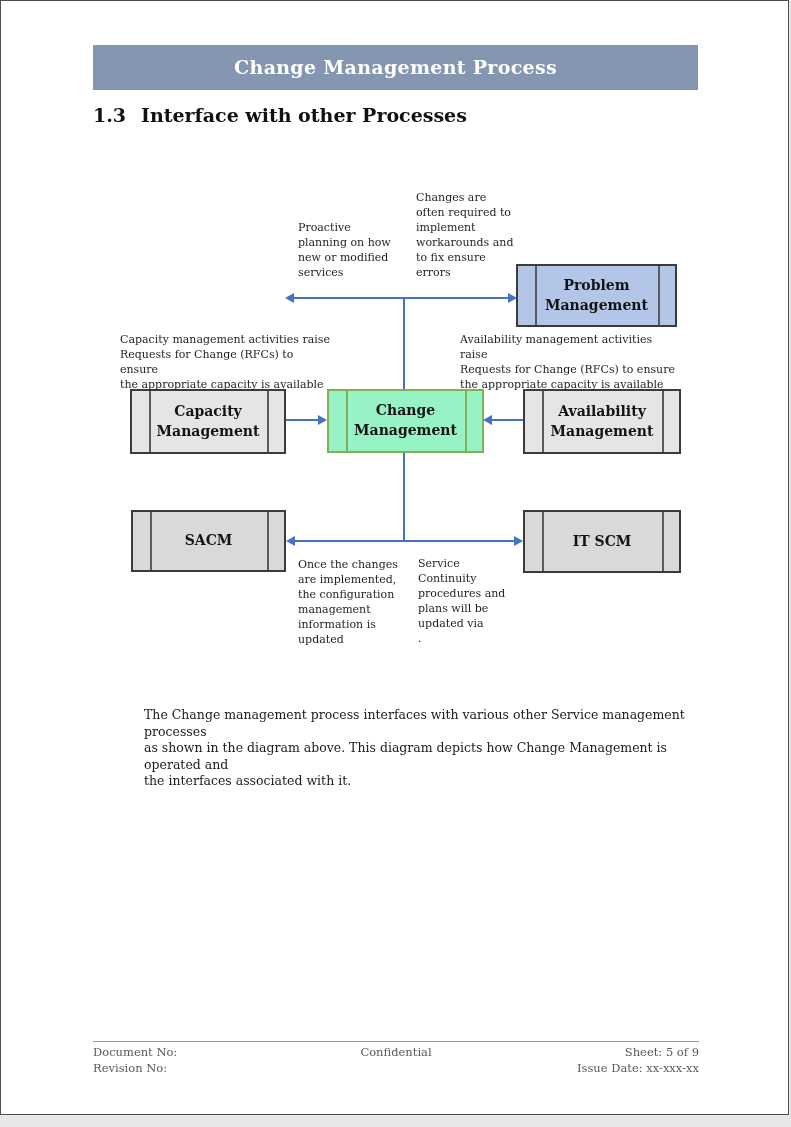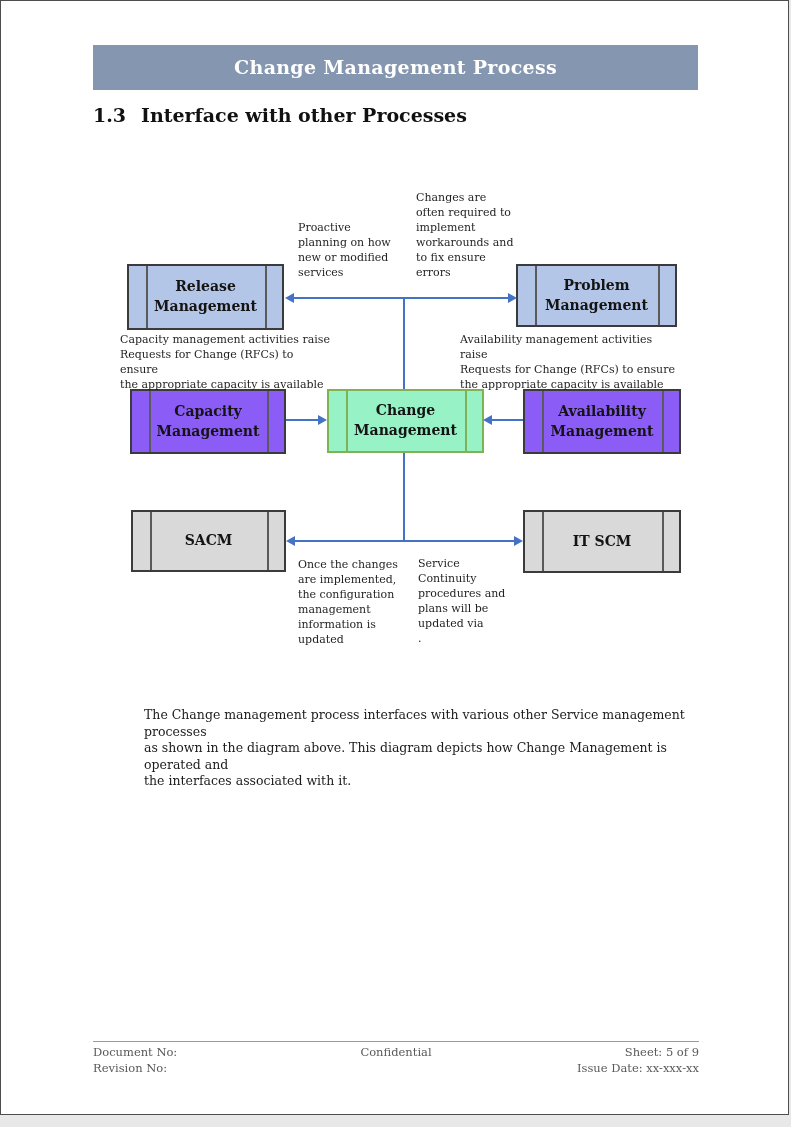--- a/index.html
+++ b/index.html
@@ -30,21 +30,21 @@
     display:flex;align-items:center;justify-content:center;
     text-align:center;font-weight:bold;font-size:14px;line-height:1.4;
     color:#141414;padding:0 26px;
   }
   .node::before,.node::after{
     content:"";position:absolute;top:0;bottom:0;width:2px;background:#5a5a5a;
   }
   .node::before{left:17px;}
   .node::after{right:15px;}
   .node-blue{background:#b4c6e7;}
-  .node-peach{background:#8b5cf6;}
+  .node-peach{background:#e5e5e5;}
   .node-gray{background:#d9d9d9;}
   .node-green{background:#97f2c6;border-color:#7fb254;}
   .node-green::before,.node-green::after{background:#7fb254;}
   .n-release{left:126px;top:263px;width:157px;height:66px;}
   .n-problem{left:515px;top:263px;width:161px;height:63px;}
   .n-capacity{left:129px;top:388px;width:156px;height:65px;}
   .n-change{left:326px;top:388px;width:157px;height:64px;}
   .n-availability{left:522px;top:388px;width:158px;height:65px;}
   .n-sacm{left:130px;top:509px;width:155px;height:62px;}
   .n-itscm{left:522px;top:509px;width:158px;height:63px;}
@@ -92,21 +92,20 @@
 <body>
 
 <div class="page">
 
   <div class="banner">Change Management Process</div>
 
   <div class="heading">
     <span class="num">1.3</span><span>Interface with other Processes</span>
   </div>
 
-  <div class="node node-blue n-release">Release Management</div>
   <div class="node node-blue n-problem">Problem Management</div>
   <div class="node node-peach n-capacity">Capacity Management</div>
   <div class="node node-peach n-availability">Availability Management</div>
   <div class="node node-green n-change">Change Management</div>
   <div class="node node-gray n-sacm">SACM</div>
   <div class="node node-gray n-itscm">IT SCM</div>
 
   <div class="aline l-top"></div>
   <div class="ahead h-top-left"></div>
   <div class="ahead h-top-right"></div>

